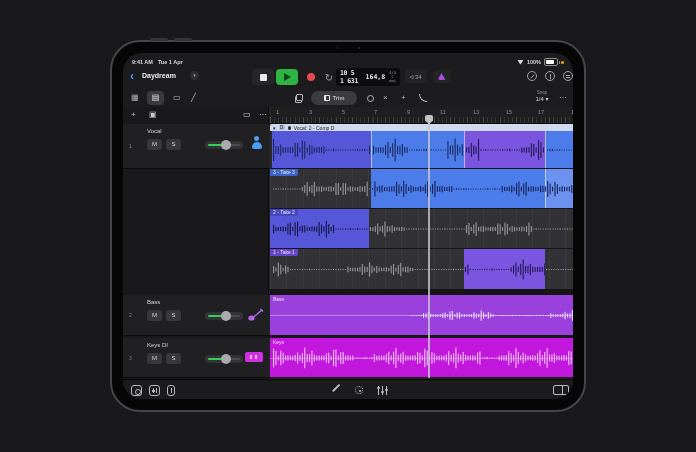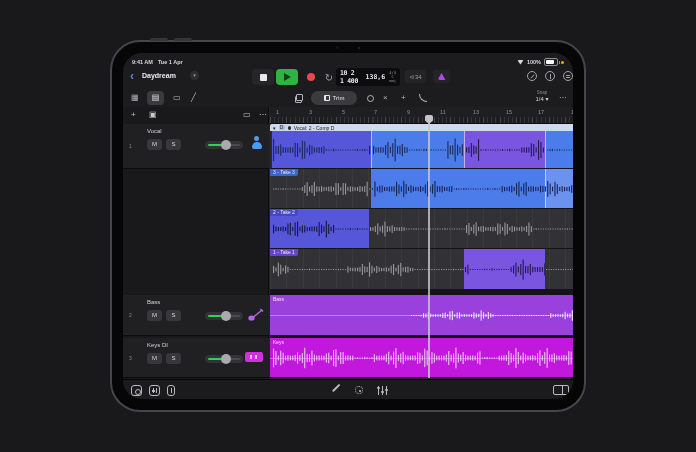--- a/index.html
+++ b/index.html
@@ -170,22 +170,22 @@
           </div>
         <div class="tbtn play" style="left:153px;">
             <span class="play-tri"></span>
           </div>
         <div class="tbtn" style="left:177px;background:none;">
             <span class="rec-dot"></span>
           </div>
         <div class="tbtn cycle" style="left:195px;">↻</div>
 
         <div class="lcd">
-          <span class="lcd-pos">10 2 1 400</span>
-          <span class="lcd-tempo">138,6</span>
+          <span class="lcd-pos">10 5 1 631</span>
+          <span class="lcd-tempo">164,8</span>
           <span class="lcd-kt">
             <span>4/4</span>
               <span>C maj</span>
           </span>
         </div>
 
         <div class="badge">
           <span>⊲</span>
           <span>34</span>
         </div>

